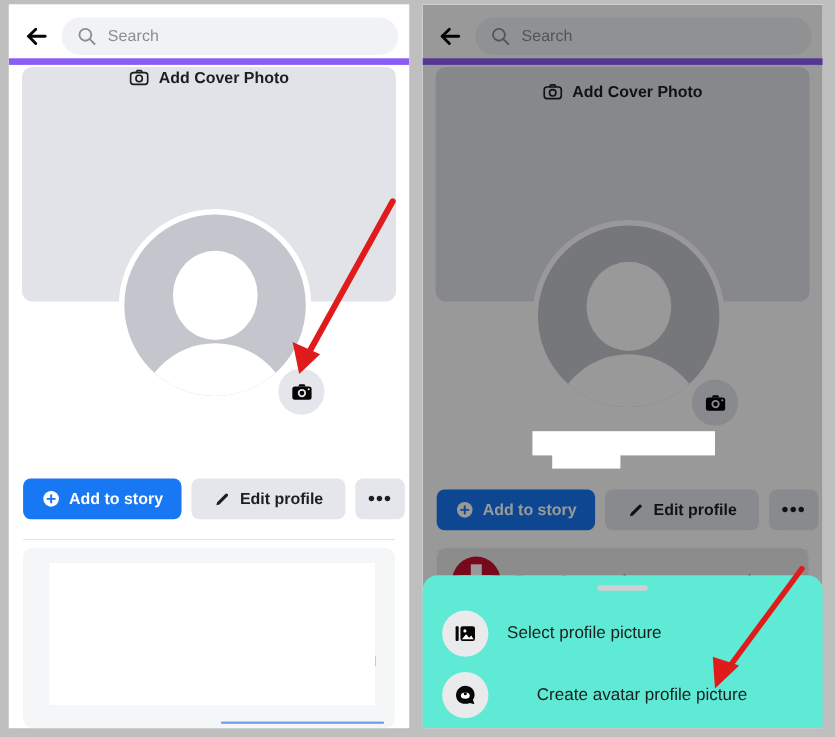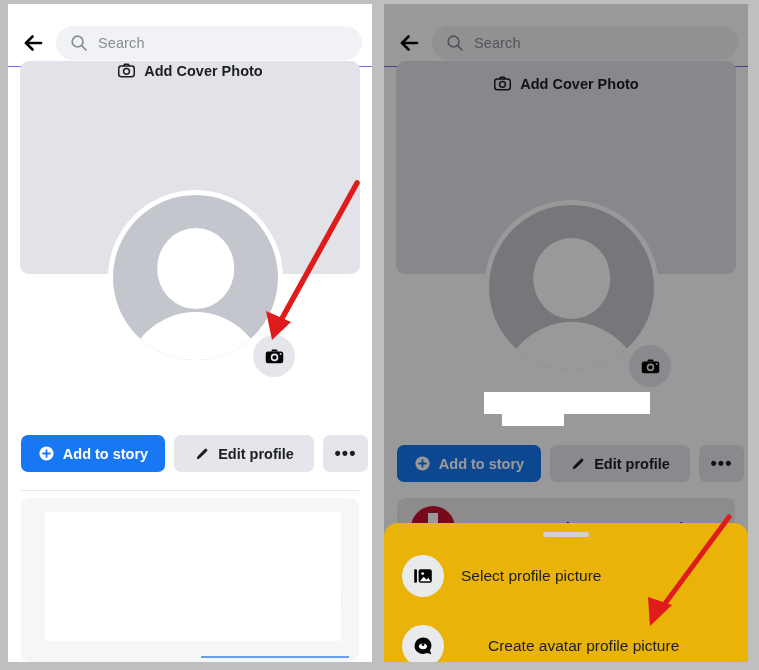--- a/index.html
+++ b/index.html
@@ -30,24 +30,24 @@
 
   .panel-inner {
     position: absolute;
     inset: 0;
     background: #ffffff;
   }
 
   
   .topbar {
     position: absolute;
-    top: 16px; left: 0; right: 0;
+    top: 8px; left: 0; right: 0;
     height: 47px;
     background: #ffffff;
-    border-bottom: 1px solid #8b5cf6;
+    border-bottom: 6px solid #8b5cf6;
     display: flex;
     align-items: center;
     padding: 0 10px;
     box-sizing: border-box;
   }
   .back-arrow {
     width: 30px; height: 30px;
     flex: 0 0 30px;
     display: flex; align-items: center; justify-content: center;
     cursor: pointer;
@@ -293,21 +293,21 @@
     font-weight: 700;
     color: #1c1e21;
     white-space: nowrap;
   }
 
   
   .sheet {
     position: absolute;
     left: 0; right: 0; bottom: 0;
     height: 139px;
-    background: #eab308;
+    background: #5eead4;
     border-radius: 14px 14px 0 0;
     z-index: 10;
   }
   .sheet-handle {
     position: absolute;
     left: 50%; top: 9px;
     transform: translateX(-50%);
     width: 46px; height: 5px;
     border-radius: 3px;
     background: #ced0d4;
@@ -316,21 +316,21 @@
   .sheet-item {
     position: absolute;
     left: 18px; right: 18px;
     height: 46px;
     display: flex;
     align-items: center;
     gap: 17px;
     cursor: pointer;
   }
   .sheet-item.i1 { top: 30px; }
-  .sheet-item.i2 { top: 100px; gap: 44px; }
+  .sheet-item.i2 { top: 86px; gap: 44px; }
   .sheet-ico {
     width: 42px; height: 42px;
     flex: 0 0 42px;
     border-radius: 50%;
     background: #e9eaec;
     display: flex; align-items: center; justify-content: center;
   }
   .sheet-label {
     font-size: 15.5px;
     color: #1c1e21;

